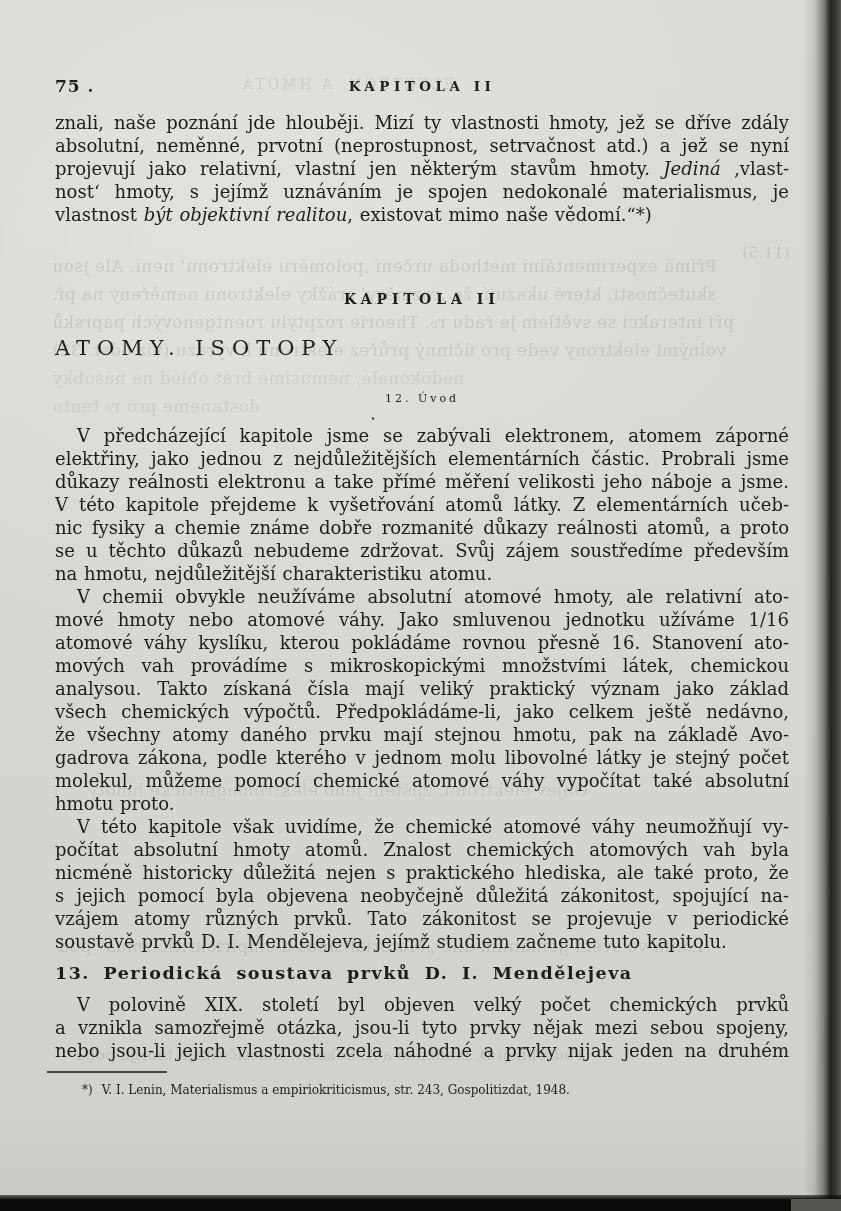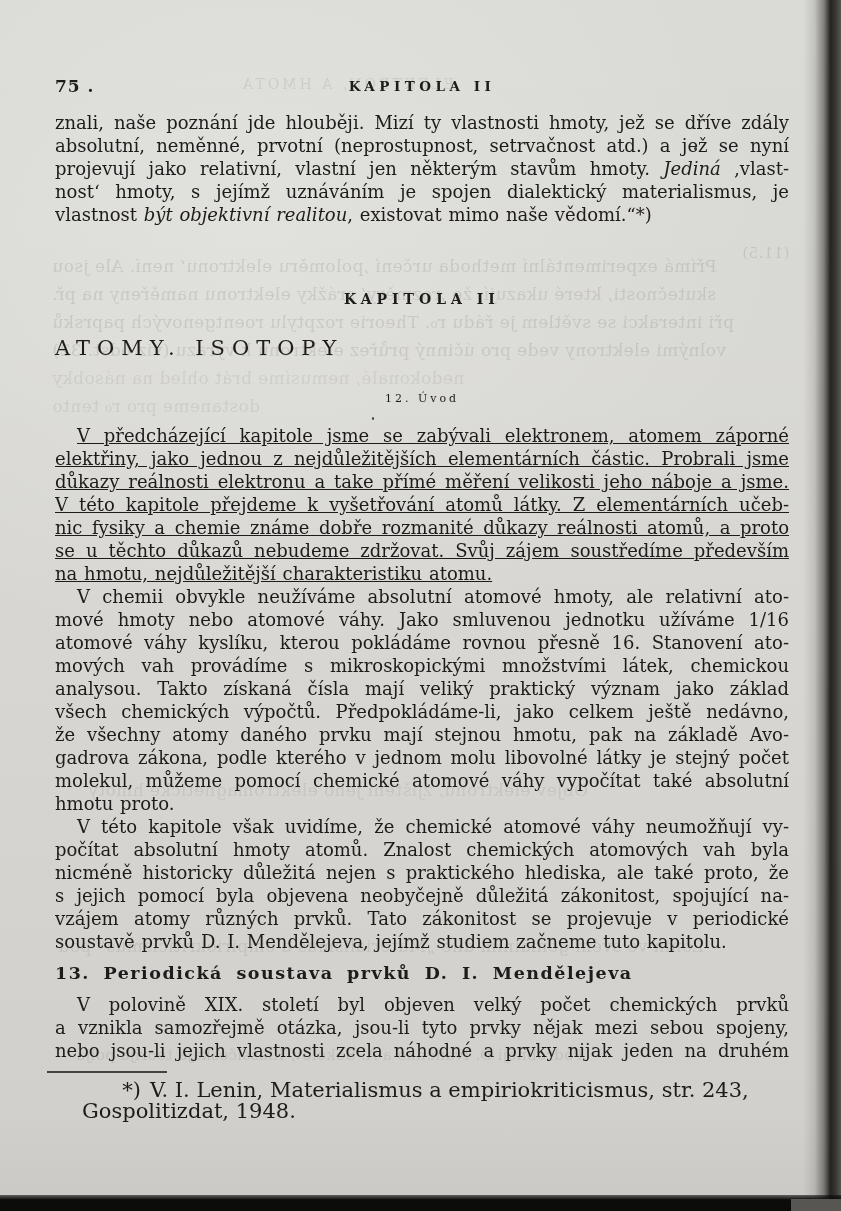--- a/index.html
+++ b/index.html
@@ -63,34 +63,34 @@
     font-size:14px;font-weight:700;letter-spacing:5px;line-height:20px;
   }
   .ch-title{
     margin-top:25px;text-align:left;
     font-size:21px;font-weight:500;letter-spacing:7px;line-height:28px;
   }
   .sec12{
     margin-top:25px;text-align:center;
     font-size:11px;font-weight:500;letter-spacing:3px;line-height:23px;
   }
-  .p2{margin-top:14px;text-decoration:underline;}
+  .p2{margin-top:14px;}
   .sec13{
     margin-top:8px;text-align:left;
     font-size:17.5px;font-weight:700;letter-spacing:1.5px;word-spacing:6px;line-height:24px;
   }
   .p5{margin-top:8px;}
   .fn-rule{
     margin-top:9px;margin-left:-8px;
     width:120px;height:2px;background:#45443f;border:0;
   }
   .footnote{
     margin-top:7px;padding-left:27px;
-    font-size:21px;line-height:21px;
-    text-align:center;text-align-last:left;
+    font-size:12px;line-height:21px;
+    text-align:left;text-align-last:left;
   }
   .footnote .marker{padding-right:9px;}
   
   .right-edge{
     position:absolute;top:0;right:0;width:38px;height:1211px;z-index:3;
     background:linear-gradient(90deg,
       rgba(90,88,84,0) 0%,
       rgba(90,88,84,0.18) 30%,
       rgba(55,53,50,0.55) 55%,
       rgba(22,21,19,0.92) 72%,
@@ -135,21 +135,21 @@
       <span class="page-num">75 .</span>
       <span class="head-title">KAPITOLA II</span>
     </div>
 
     <div class="col">
 
       <div class="para">
         <div class="line">znali, naše poznání jde hlouběji. Mizí ty vlastnosti hmoty, jež se dříve zdály</div>
         <div class="line">absolutní, neměnné, prvotní (neprostupnost, setrvačnost atd.) a jež se nyní</div>
         <div class="line"><span>projevují jako relativní, vlastní jen některým stavům hmoty. </span><span class="it">Jediná</span><span> ‚vlast-</span></div>
-        <div class="line">nost‘ hmoty, s jejímž uznáváním je spojen dialektický materialismus, je</div>
+        <div class="line">nost‘ hmoty, s jejímž uznáváním je spojen nedokonalé materialismus, je</div>
         <div class="line last"><span>vlastnost </span><span class="it">být objektivní realitou</span><span>, existovat mimo naše vědomí.“*)</span></div>
       </div>
 
       <div class="ch-head">KAPITOLA II</div>
       <div class="ch-title">ATOMY. ISOTOPY</div>
       <div class="sec12">12. Úvod</div>
 
       <div class="para p2">
         <div class="line indent">V předcházející kapitole jsme se zabývali elektronem, atomem záporné</div>
         <div class="line">elektřiny, jako jednou z nejdůležitějších elementárních částic. Probrali jsme</div>

